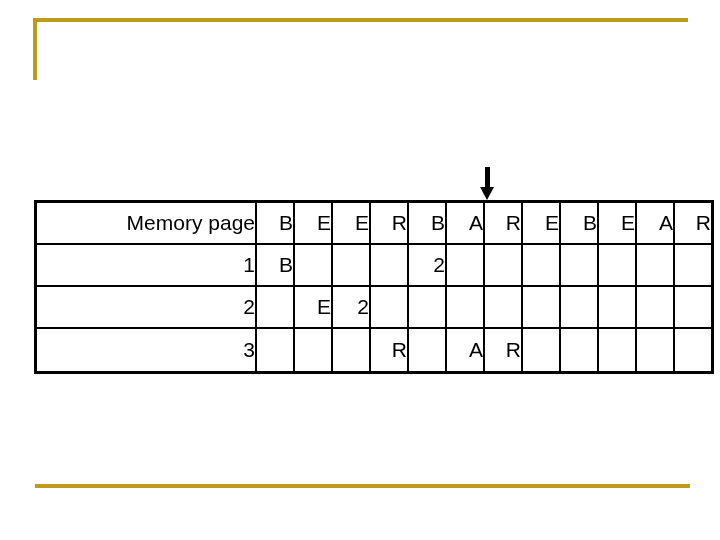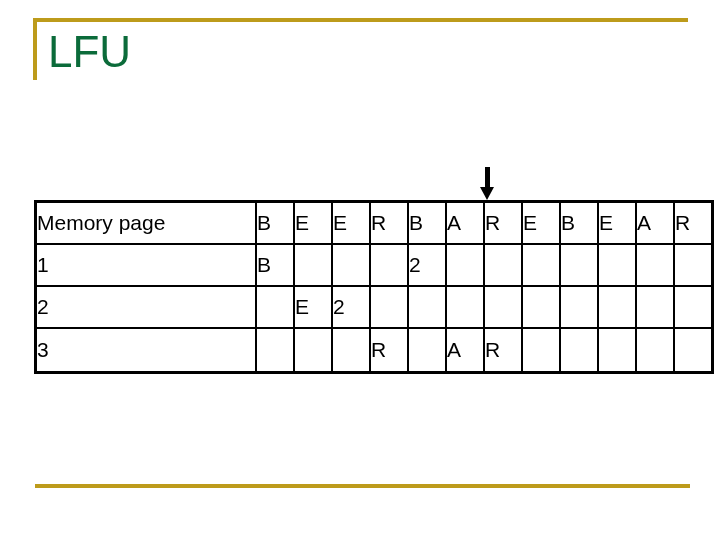--- a/index.html
+++ b/index.html
@@ -95,21 +95,21 @@
     width: 650px;
     height: 172px;
     border-collapse: collapse;
     table-layout: fixed;
     border: 3px solid #000000;
   }
   #memory-table td {
     border: 2px solid #000000;
     padding: 0;
     margin: 0;
-    text-align: left;
+    text-align: right;
     vertical-align: middle;
     font-size: 21px;
     color: #000000;
     background: #ffffff;
   }
   #memory-table tr { height: 42px; }
   #memory-table tr.row-last { height: 45px; }
 
   td.label-col {
     width: 218px;
@@ -130,21 +130,20 @@
 </style>
 </head>
 <body>
 
 <div id="slide">
 
   <div class="accent-top-line"></div>
   <div class="accent-left-bar"></div>
   <div class="accent-bottom-line"></div>
 
-  <div id="title">LFU</div>
 
   <div id="arrow-pointer">
     <div class="shaft"></div>
     <div class="head"></div>
   </div>
 
   <table id="memory-table">
     <tbody>
       <tr>
         <td class="label-col header-label">Memory page</td>

